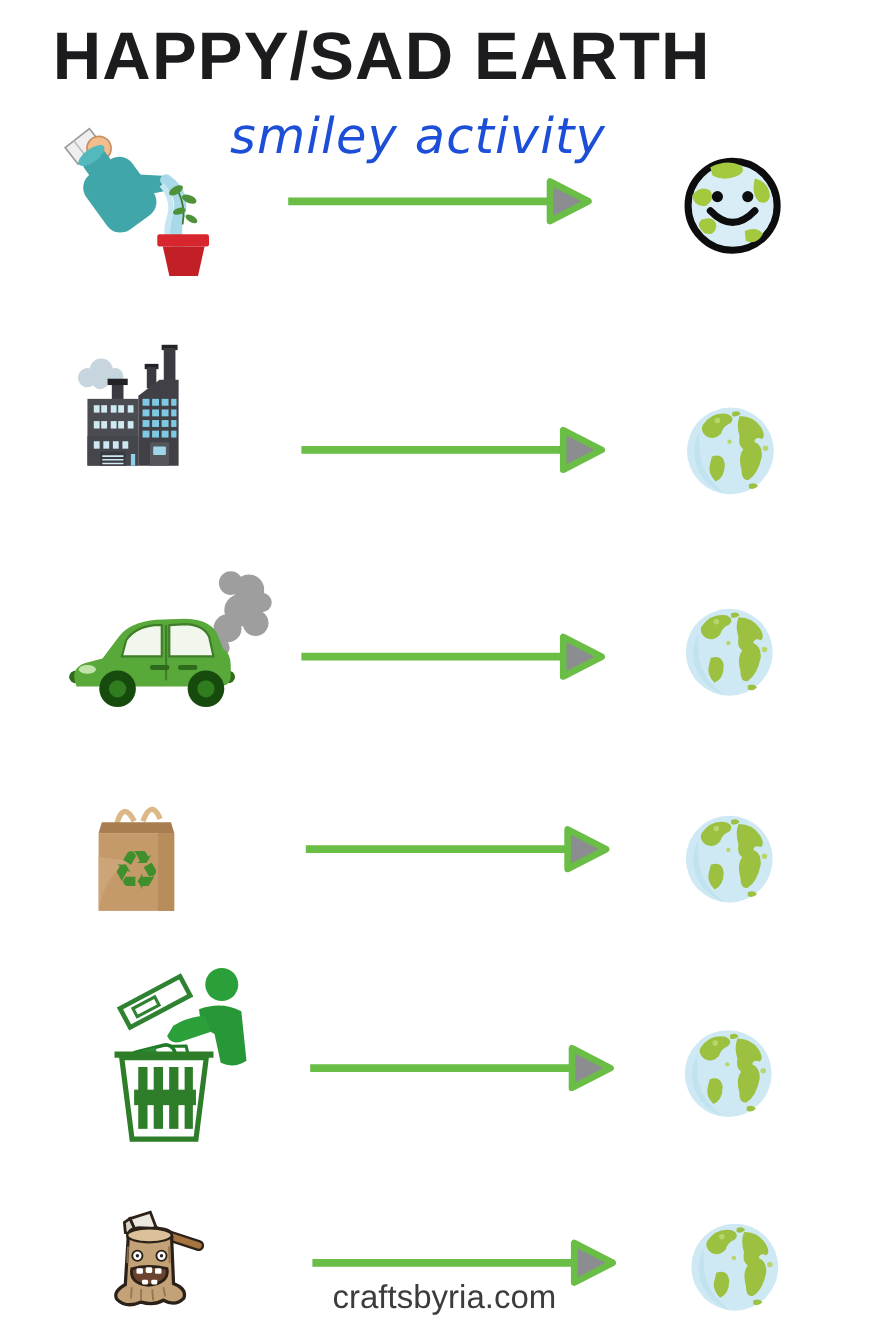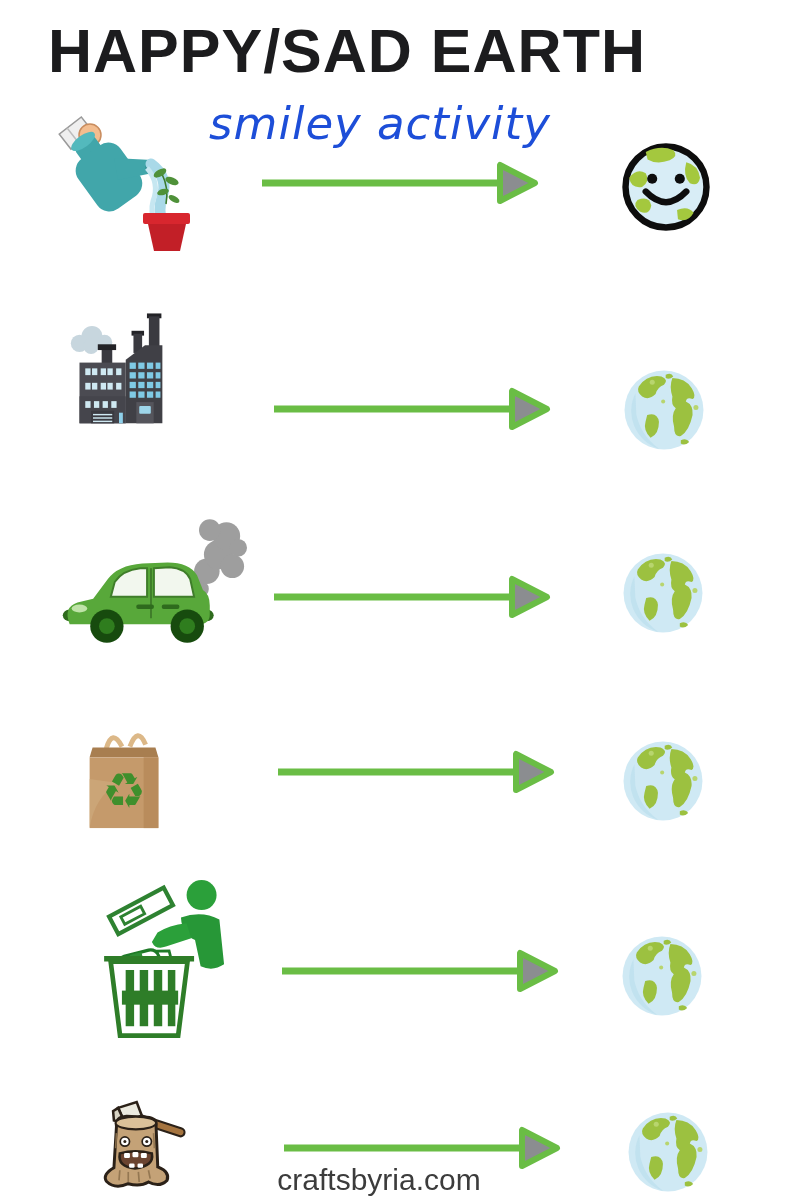--- a/index.html
+++ b/index.html
@@ -31,20 +31,21 @@
     font-size:45px;font-style:italic;font-weight:500;
     color:#1d4ed8;
     font-family:"DejaVu Sans", sans-serif;
     letter-spacing:1px;
   }
   .footer{
     position:absolute;top:1163px;left:0;width:758px;
     text-align:center;
     font-size:30px;color:var(--footer-text);
     font-family:"Liberation Sans", sans-serif;
+    padding-left:25px;
   }
   .abs{position:absolute;}
   .arrow svg{display:block;}
   .arrow-line{stroke:var(--arrow-green);}
   .arrow-head{fill:var(--arrowhead-gray);stroke:var(--arrow-green);}
   
   .icon-watering{left:48px;top:100px;width:150px;height:154px;}
   .icon-factory{left:66px;top:304px;width:106px;height:122px;}
   .icon-car{left:52px;top:510px;width:196px;height:148px;}
   .icon-bag{left:74px;top:722px;width:100px;height:110px;}

